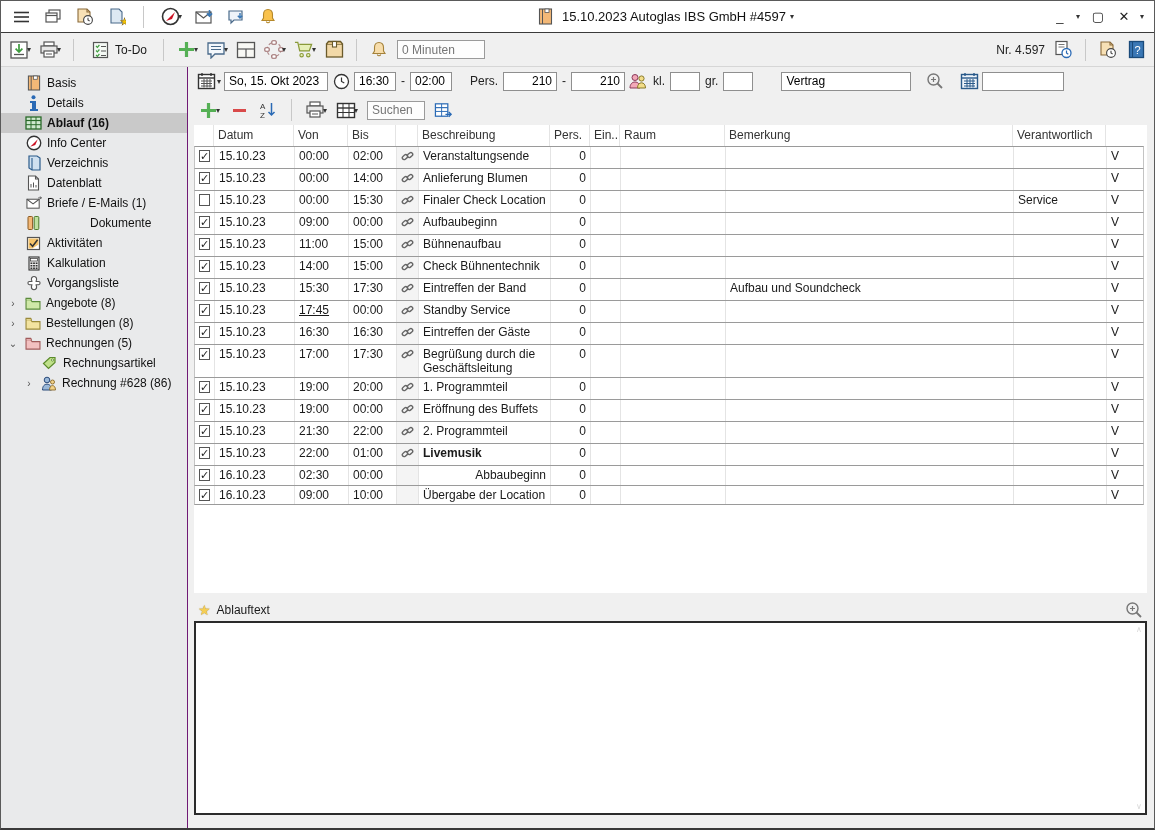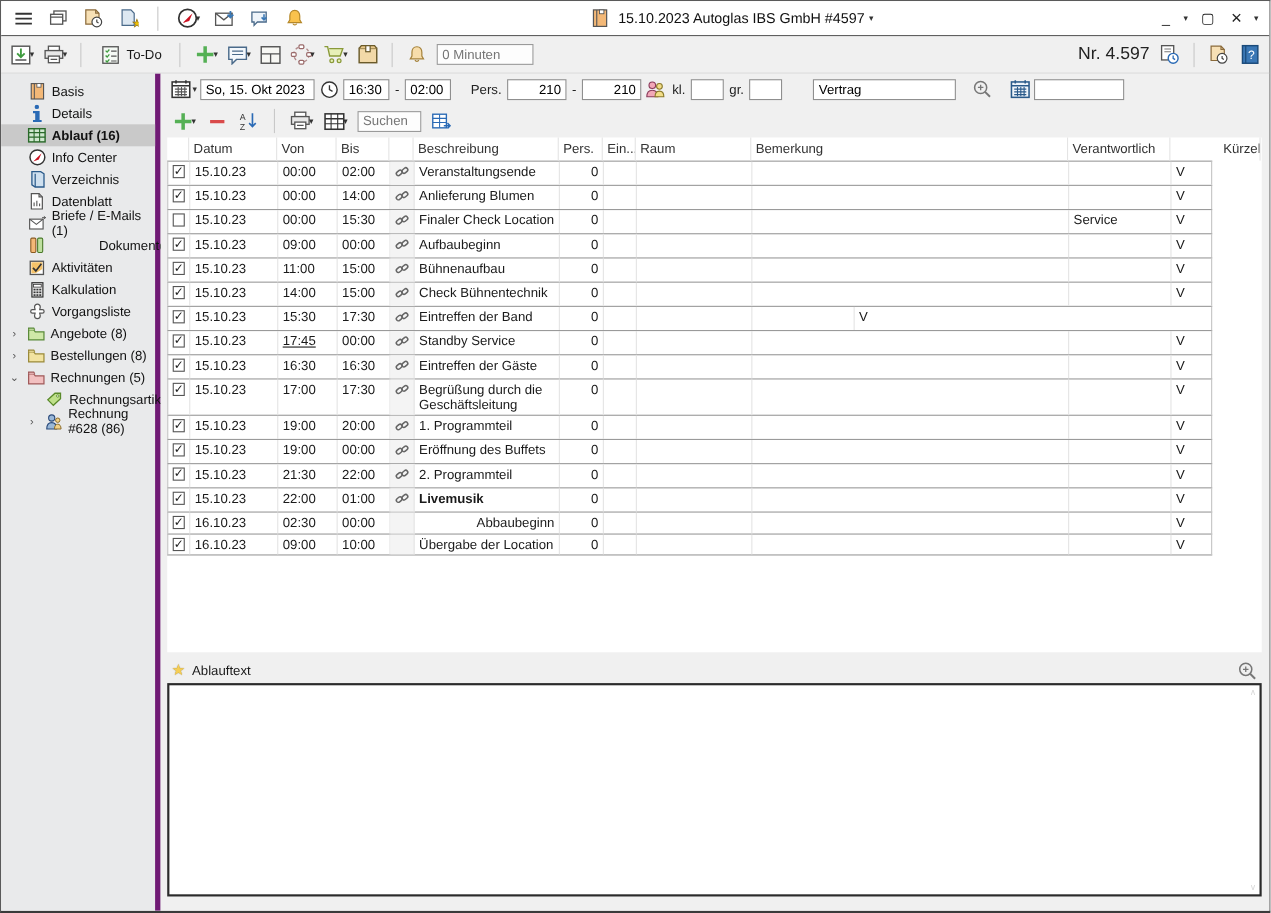--- a/index.html
+++ b/index.html
@@ -16,26 +16,26 @@
   .icon { display:inline-flex; align-items:center; justify-content:center; width:20px; height:20px; }
   .icon svg { display:block; }
   .dd { font-size:8px; color:#333; margin-left:-2px; }
   .winbtn { font-size:13px; color:#222; width:16px; text-align:center; }
 
   
   .toolbar { height:34px; background:#f0f0f0; border-bottom:1px solid #d6d6d6; display:flex; align-items:center; padding:0 8px; flex:0 0 auto; }
   .toolbar .grp { display:flex; align-items:center; gap:8px; }
   .todo-btn { display:flex; align-items:center; gap:5px; padding:2px 4px; }
   .rem-input { width:88px; height:19px; border:1px solid #9a9a9a; background:#fdfdfd; font-size:12px; padding:0 4px; font-family:inherit; }
-  .nr-label { font-size:16px; color:#222; }
+  .nr-label { font-size:12px; color:#222; }
   .spacer { flex:1; }
 
   
   .content { flex:1; display:flex; min-height:0; }
-  .sidebar { width:145px; background:#e9eaeb; border-right:5px solid #701a75; padding-top:6px; flex:0 0 auto; }
+  .sidebar { width:187px; background:#e9eaeb; border-right:1px solid #701a75; padding-top:6px; flex:0 0 auto; }
   .side-item { height:20px; display:flex; align-items:center; gap:5px; font-size:12px; color:#111; cursor:default; }
   .side-item.sel { background:#c9c9c9; font-weight:bold; }
   .side-item .exp { width:12px; font-size:10px; color:#555; text-align:center; flex:0 0 auto; }
   .side-item .icon { width:17px; height:17px; flex:0 0 auto; }
 
   .main { flex:1; display:flex; flex-direction:column; background:#f0f0f0; min-width:0; }
 
   
   .filterbar { height:28px; display:flex; align-items:center; padding:2px 6px 2px 8px; gap:3px; flex:0 0 auto; }
   .filterbar input { height:19px; border:1px solid #8f8f8f; background:#fff; font-size:12px; padding:0 4px; font-family:inherit; }
@@ -774,20 +774,21 @@
                       <g fill="none" stroke="#666" stroke-width="1.7">
                         <rect x="1.5" y="6.5" width="7" height="4.5" rx="2.2" transform="rotate(-40 5 9)"></rect>
                         <rect x="7.5" y="4" width="7" height="4.5" rx="2.2" transform="rotate(-40 11 6)"></rect>
                       </g>
                     </svg></span>
                 </div>
                 <div class="cell c-desc" style="width: 132px; flex: 0 0 132px;">Eintreffen der Band</div>
                 <div class="cell c-pers" style="width: 40px; flex: 0 0 40px;">0</div>
                 <div class="cell" style="width: 30px; flex: 0 0 30px;"></div>
                 <div class="cell" style="width: 105px; flex: 0 0 105px;"></div>
+                <div class="cell" style="width: 288px; flex: 0 0 288px;">Aufbau und Soundcheck</div>
                 <div class="cell" style="width: 93px; flex: 0 0 93px;"></div>
                 <div class="cell" style="width: 38px; flex: 0 0 38px;">V</div>
               </div>
               <div class="trow">
                 <div class="cell c-check" style="width: 20px; flex: 0 0 20px;">
                   <span class="cbx">✓</span>
                 </div>
                 <div class="cell" style="width: 80px; flex: 0 0 80px;">15.10.23</div>
                 <div class="cell" style="width: 54px; flex: 0 0 54px; text-decoration: underline;">17:45</div>
                 <div class="cell" style="width: 48px; flex: 0 0 48px;">00:00</div>

